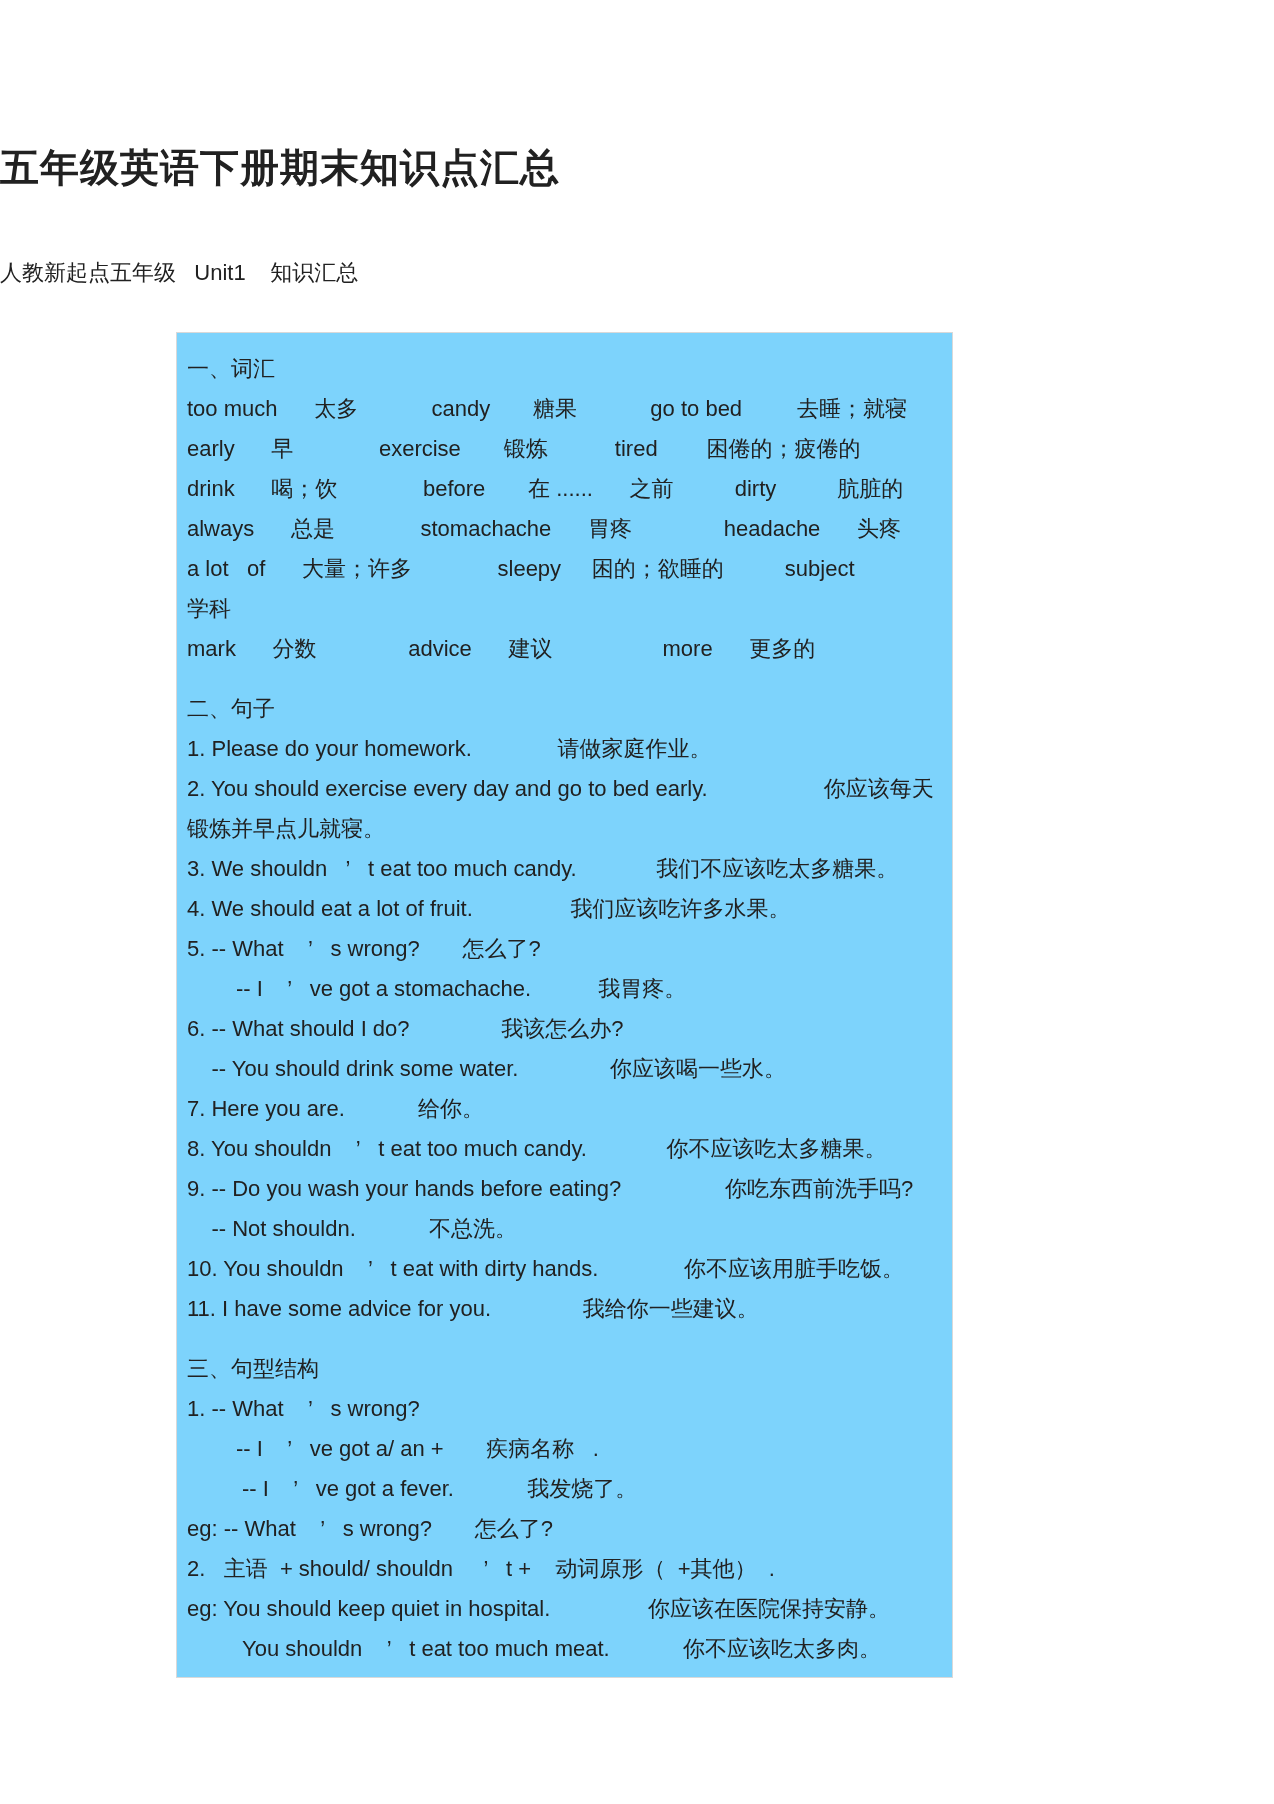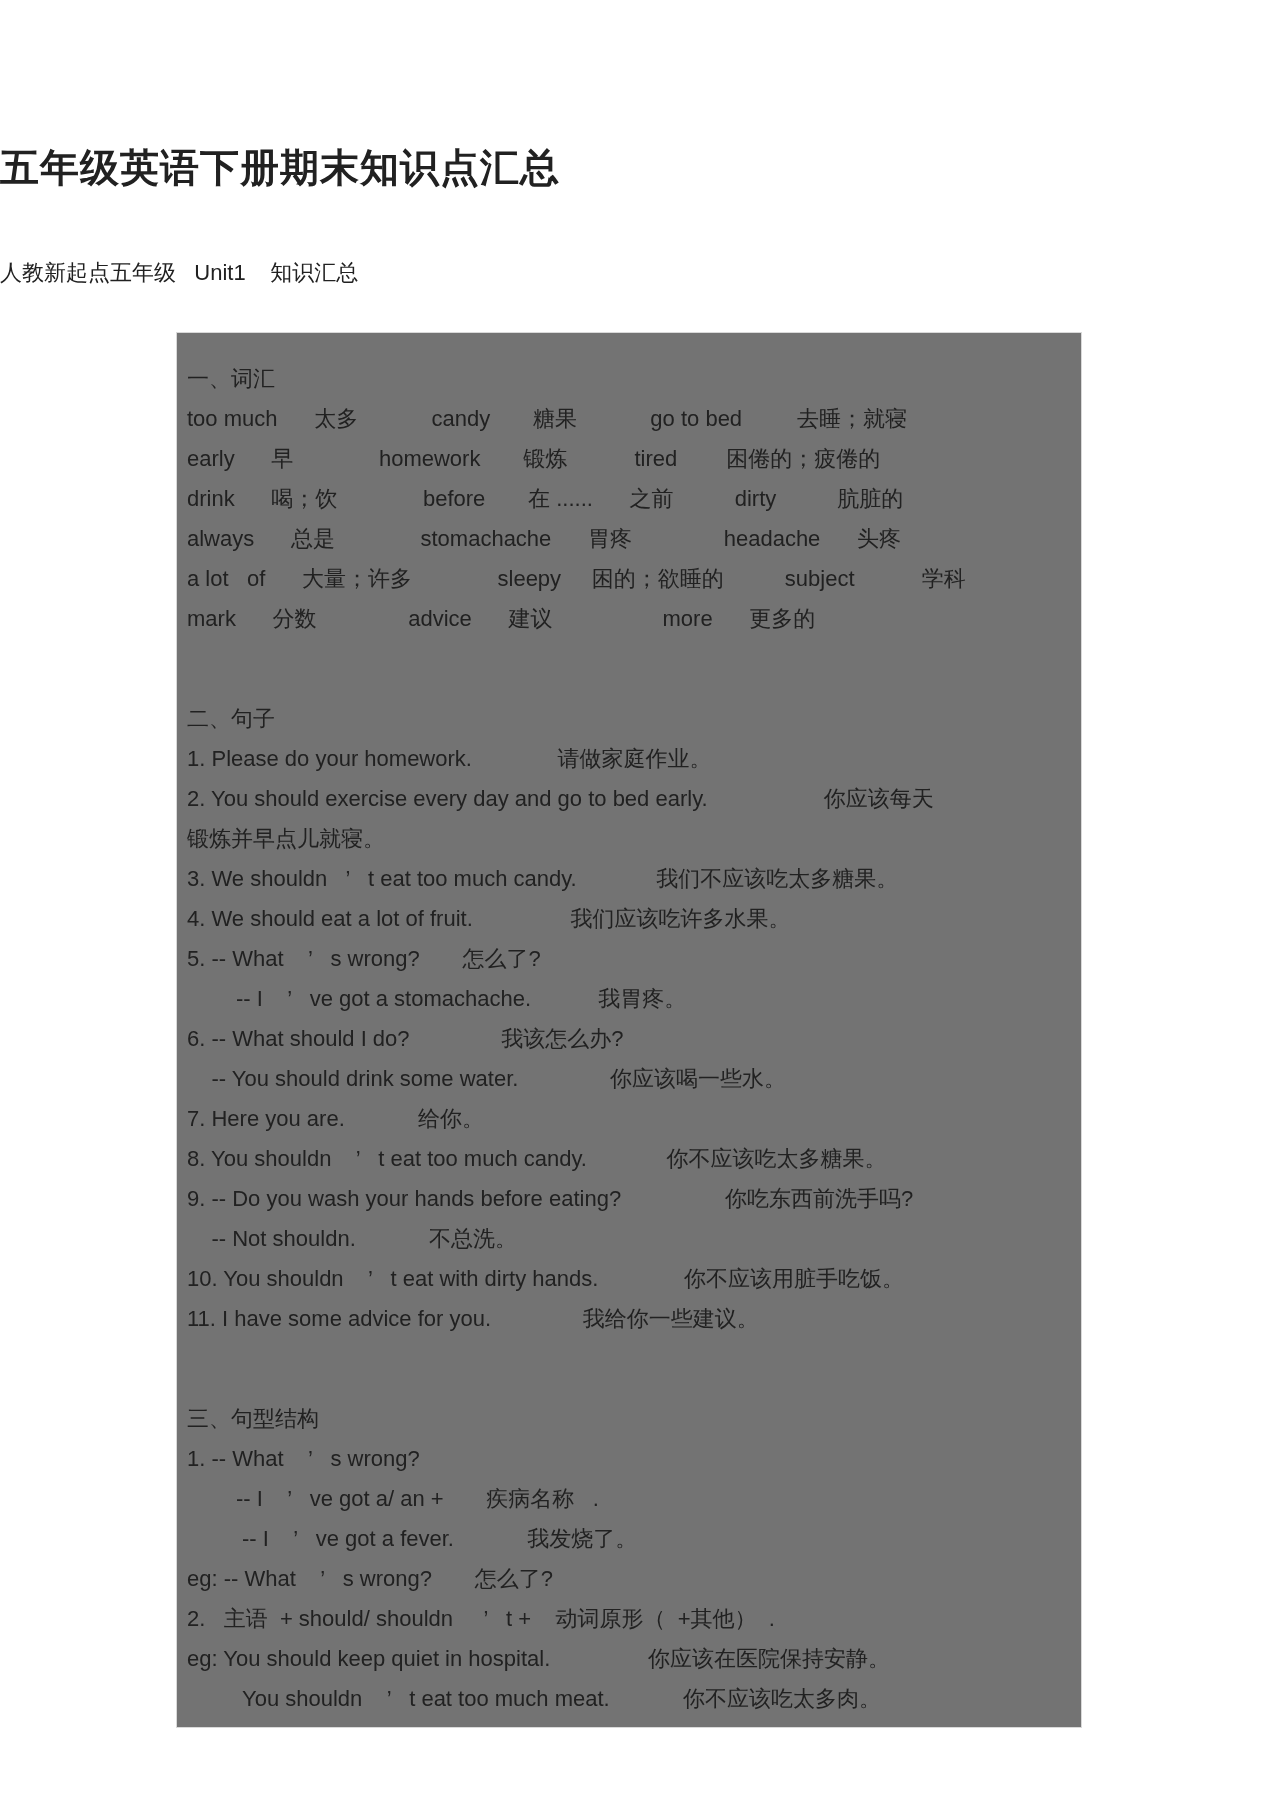--- a/index.html
+++ b/index.html
@@ -32,31 +32,31 @@
   .subtitle {
     margin-top: 64px;
     font-size: 22px;
     line-height: 30px;
     font-weight: 400;
     white-space: pre-wrap;
   }
   .content-box {
     box-sizing: border-box;
     margin: 44px 0 0 176px;
-    width: 906px;
+    width: 777px;
     min-height: 1329px;
     border: 1px solid #d9d9d9;
-    background: #737373;
-    padding: 26px 10px 8px 10px;
+    background: #7dd3fc;
+    padding: 16px 10px 8px 10px;
   }
   .section-heading {
     font-size: 22px;
     line-height: 40px;
     white-space: pre-wrap;
-    margin-top: 60px;
+    margin-top: 20px;
   }
   .section-heading:first-child {
     margin-top: 0;
   }
   .text-line {
     font-size: 22px;
     line-height: 40px;
     white-space: pre-wrap;
   }
 </style>
@@ -65,21 +65,21 @@
 
 <div class="page">
   <div class="header">
     <h1 class="title">五年级英语下册期末知识点汇总</h1>
     <div class="subtitle">人教新起点五年级   Unit1    知识汇总</div>
   </div>
 
   <div class="content-box" id="content-box">
       <div class="section-heading">一、词汇</div>
       <div class="text-line">too much      太多            candy       糖果            go to bed         去睡；就寝</div>
-      <div class="text-line">early      早              homework       锻炼           tired        困倦的；疲倦的</div>
+      <div class="text-line">early      早              exercise       锻炼           tired        困倦的；疲倦的</div>
       <div class="text-line">drink      喝；饮              before       在 ......      之前          dirty          肮脏的</div>
       <div class="text-line">always      总是              stomachache      胃疼               headache      头疼</div>
       <div class="text-line">a lot   of      大量；许多              sleepy     困的；欲睡的          subject           学科</div>
       <div class="text-line">mark      分数               advice      建议                  more      更多的</div>
       <div class="section-heading">二、句子</div>
       <div class="text-line">1. Please do your homework.              请做家庭作业。</div>
       <div class="text-line">2. You should exercise every day and go to bed early.                   你应该每天</div>
       <div class="text-line">锻炼并早点儿就寝。</div>
       <div class="text-line">3. We shouldn   ’   t eat too much candy.             我们不应该吃太多糖果。</div>
       <div class="text-line">4. We should eat a lot of fruit.                我们应该吃许多水果。</div>

